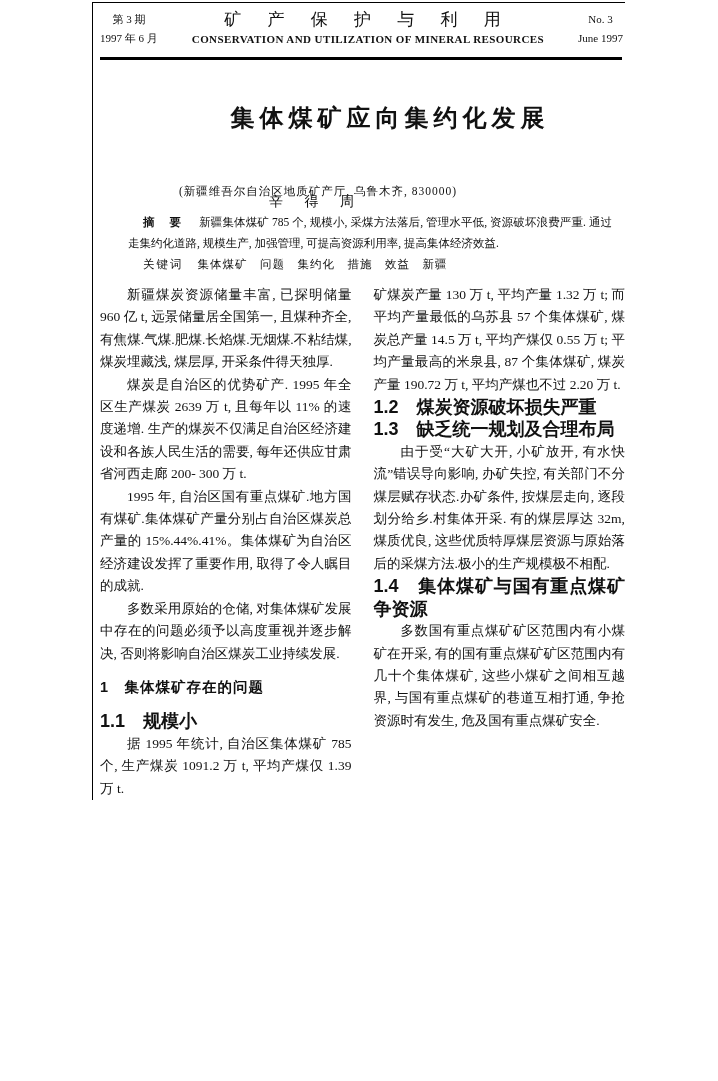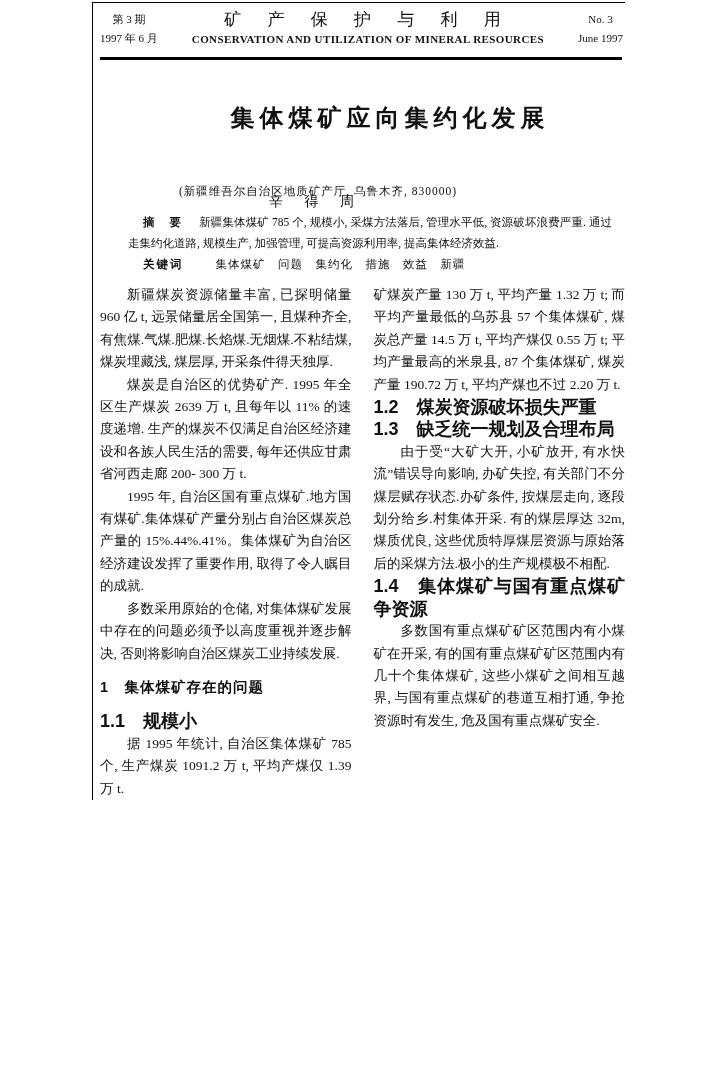--- a/index.html
+++ b/index.html
@@ -30,21 +30,21 @@
               font-size:14px; letter-spacing:9px;margin-top:38px; }
   .a-affil { position:absolute; left:0; top:184px; width:636px; text-align:center;
              font-size:11.5px; letter-spacing:1px; }
 
   
   .abstract { position:absolute; left:128px; top:212px; width:484px;
               font-size:11.5px; line-height:20.5px; text-align:justify; }
   .abstract .lead { text-indent:15px; margin:0; }
   .abstract .kw { text-indent:15px; margin:1px 0 0 0; }
   .ab-label { font-weight:bold; letter-spacing:6px; margin-right:12px; }
-  .kw-label { font-weight:bold; letter-spacing:2px; margin-right:32px; }
+  .kw-label { font-weight:normal; letter-spacing:2px; margin-right:14px; }
   .kw-terms { letter-spacing:1px; }
 
   
   .columns { position:absolute; left:100px; top:284px; width:525px; height:519px;
              display:flex; gap:22px; overflow:hidden; }
   .col { width:258px; height:600px; font-size:13.5px; line-height:22.4px; text-align:justify; }
   .para { margin:0; text-indent:2em; }
   .sec-h1 { margin:11px 0 12px 0; font-family:"Liberation Sans","DejaVu Sans",sans-serif;
             font-weight:bold; font-size:14.5px; letter-spacing:1px; }
   .sec-h2 { margin:0; font-family:"Liberation Sans","DejaVu Sans",sans-serif;

